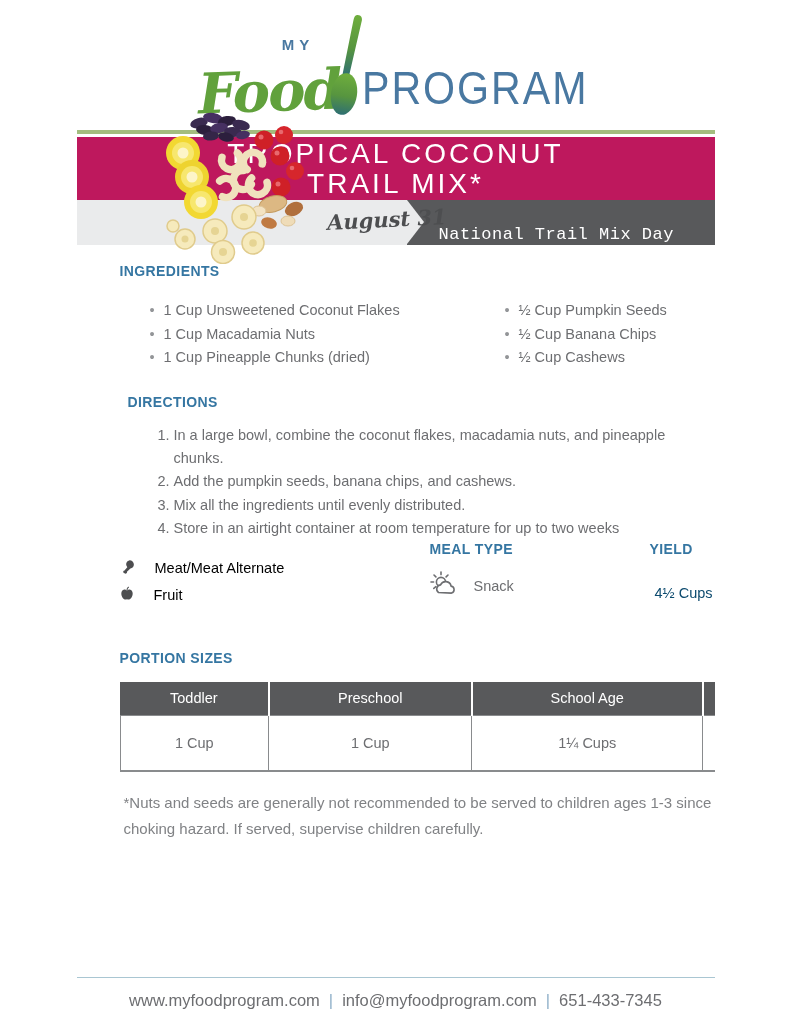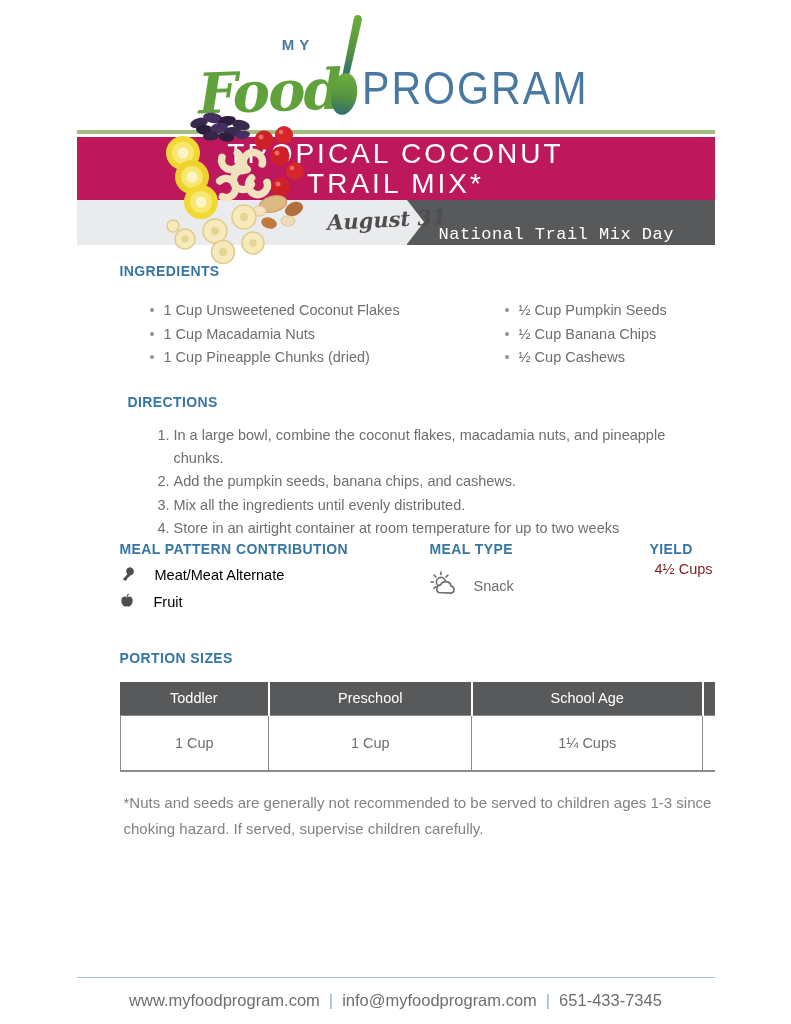--- a/index.html
+++ b/index.html
@@ -53,21 +53,21 @@
   .dir-list li { font-size:14.5px; color:#6d6e71; line-height:23.2px; }
 
   #info-row { position:absolute; top:541px; left:0; right:0; height:95px; }
   .info-col { position:absolute; top:0; }
   #col-mpc { left:43px; } #col-mealtype { left:353px; } #col-yield { left:573px; }
   .mpc-item { display:flex; align-items:center; gap:20px; margin-top:9px;
               font-size:14.5px; color:#000000; }
   .mpc-item:first-of-type { margin-top:18px; }
   .mealtype-row { display:flex; align-items:center; gap:14px; margin-top:14px;
                   font-size:14.5px; color:#6d6e71; }
-  .yield-val { margin-top:4px; font-size:14.5px; color:#7f1d1d; padding-left:5px; }
+  .yield-val { margin-top:28px; font-size:14.5px; color:#0c4a6e; padding-left:5px; }
 
   #portion { position:absolute; top:650px; left:43px; }
   .ptable { margin-top:16px; width:705px; border-collapse:collapse; }
   .ptable th { background:#58595b; color:#ffffff; font-weight:normal; font-size:14.5px;
                height:33px; border-left:2px solid #ffffff; border-right:2px solid #ffffff; }
   .ptable th:first-child { border-left:none; } .ptable th:last-child { border-right:none; }
   .ptable td { background:#ffffff; color:#6d6e71; font-size:14.5px; text-align:center;
                height:56px; border:1px solid #898b8d; }
   .ptable { border-bottom:2px solid #898b8d; }
 
@@ -212,21 +212,20 @@
     <ol class="dir-list">
       <li>In a large bowl, combine the coconut flakes, macadamia nuts, and pineapple chunks.</li>
       <li>Add the pumpkin seeds, banana chips, and cashews.</li>
       <li>Mix all the ingredients until evenly distributed.</li>
       <li>Store in an airtight container at room temperature for up to two weeks</li>
     </ol>
   </section>
 
   <div id="info-row">
     <div class="info-col" id="col-mpc">
-      <div class="sec-heading">MEAL PATTERN CONTRIBUTION</div>
       <div class="mpc-item">
         <span>
           <svg width="15" height="15" viewBox="0 0 16 16">
             <path d="M10.2 1.2 a4.6 4.6 0 0 1 4.6 4.6 c0 2.2-1.6 4-3.7 4.4 L7.4 13.5 c.1.2.1.4.1.6 a1.5 1.5 0 0 1-2.6 1 a1.5 1.5 0 0 1-1-2.6 c.2 0 .4 0 .6.1 L7.8 8.9 A4.6 4.6 0 0 1 10.2 1.2 Z" fill="#4d4e50"></path>
           </svg>
         </span>
         <span>Meat/Meat Alternate</span>
       </div>
       <div class="mpc-item">
         <span>

